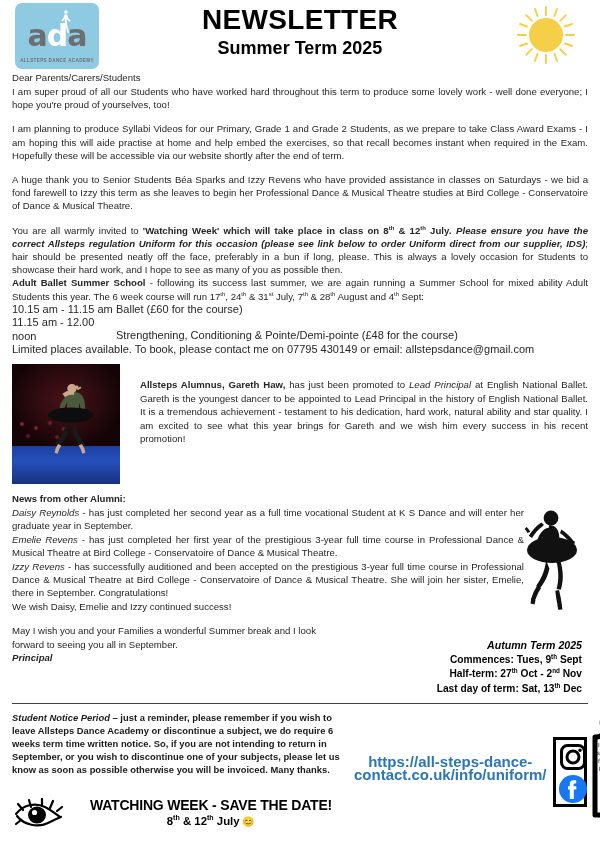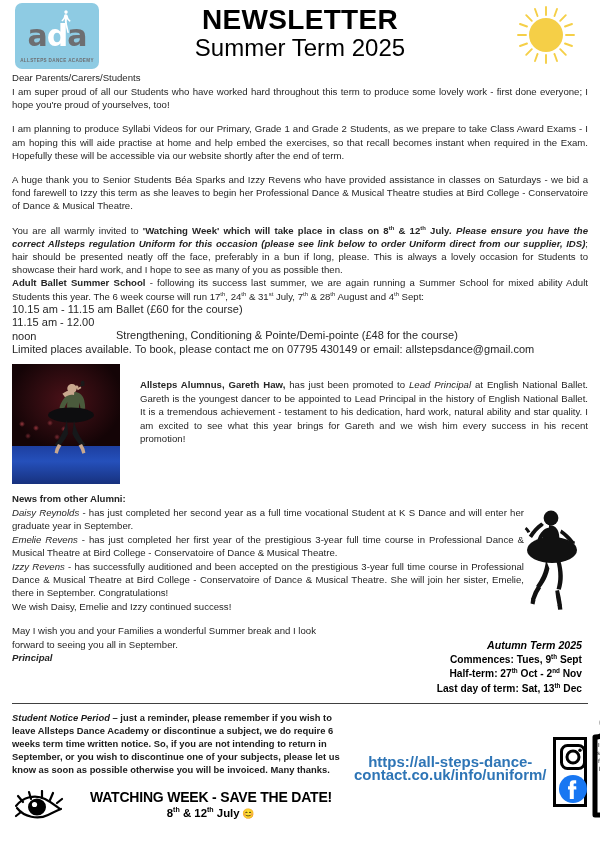--- a/index.html
+++ b/index.html
@@ -81,22 +81,22 @@
   }
   .title-main {
     font-family: "Liberation Sans", sans-serif;
     font-size: 28px;
     font-weight: 700;
     letter-spacing: 0.3px;
     line-height: 32px;
     color: #000;
   }
   .title-sub {
-    font-size: 24px;
-    font-weight: 400;
+    font-size: 18px;
+    font-weight: 700;
     line-height: 22px;
     color: #000;
     margin-top: 1px;
   }
   .sun {
     position: absolute;
     right: 8px;
     top: 4px;
     width: 72px;
     height: 66px;
@@ -242,21 +242,21 @@
   .notice-left {
     flex: 0 0 342px;
     font-size: 9.4px;
     line-height: 13.2px;
     font-weight: 700;
     color: #1a1a1a;
   }
   .watching {
     display: flex;
     align-items: center;
-    margin-top: 12px;
+    margin-top: 20px;
   }
   .eye { width: 56px; height: 30px; flex: 0 0 56px; }
   .watching-txt { flex: 1; text-align: center; }
   .watching-hdr {
     font-size: 14px;
     font-weight: 700;
     letter-spacing: -0.2px;
     line-height: 17px;
     color: #000;
   }
@@ -375,21 +375,21 @@
         <line x1="10" y1="42" x2="17" y2="39.5"></line>
         <line x1="55" y1="22.5" x2="62" y2="20"></line>
       </g>
     </svg>
   </div>
 
   <div class="salutation">Dear Parents/Carers/Students</div>
 
   <div class="body-wrap">
 
-    <p class="para">I am super proud of all our Students who have worked hard throughout this term to produce some lovely work - first done everyone; I hope you're proud of yourselves, too!</p>
+    <p class="para">I am super proud of all our Students who have worked hard throughout this term to produce some lovely work - well done everyone; I hope you're proud of yourselves, too!</p>
 
     <p class="para">I am planning to produce Syllabi Videos for our Primary, Grade 1 and Grade 2 Students, as we prepare to take Class Award Exams - I am hoping this will aide practise at home and help embed the exercises, so that recall becomes instant when required in the Exam.  Hopefully these will be accessible via our website shortly after the end of term.</p>
 
     <p class="para">A huge thank you to Senior Students Béa Sparks and Izzy Revens who have provided assistance in classes on Saturdays - we bid a fond farewell to Izzy this term as she leaves to begin her Professional Dance &amp; Musical Theatre studies at Bird College - Conservatoire of Dance &amp; Musical Theatre.</p>
 
     <p class="para tight"><span>You are all warmly invited to </span><b><span>'Watching Week' which will take place in class on 8</span><sup>th</sup><span> &amp; 12</span><sup>th</sup><span> July</span></b><span class="bi">.  Please ensure you have the correct Allsteps regulation Uniform for this occasion (please see link below to order Uniform direct from our supplier, IDS)</span><span>; hair should be presented neatly off the face, preferably in a bun if long, please. This is always a lovely occasion for Students to showcase their hard work, and I hope to see as many of you as possible then.</span></p>
 
     <p class="para tight"><b>Adult Ballet Summer School</b><span> - following its success last summer, we are again running a Summer School for mixed ability Adult Students this year.  The 6 week course will run 17</span><sup>th</sup><span>, 24</span><sup>th</sup><span> &amp; 31</span><sup>st</sup><span> July, 7</span><sup>th</sup><span> &amp; 28</span><sup>th</sup><span> August and 4</span><sup>th</sup><span> Sept:</span></p>
 
     <p class="sched-line"><span class="t">10.15 am - 11.15 am</span><span>Ballet (£60 for the course)</span></p>

